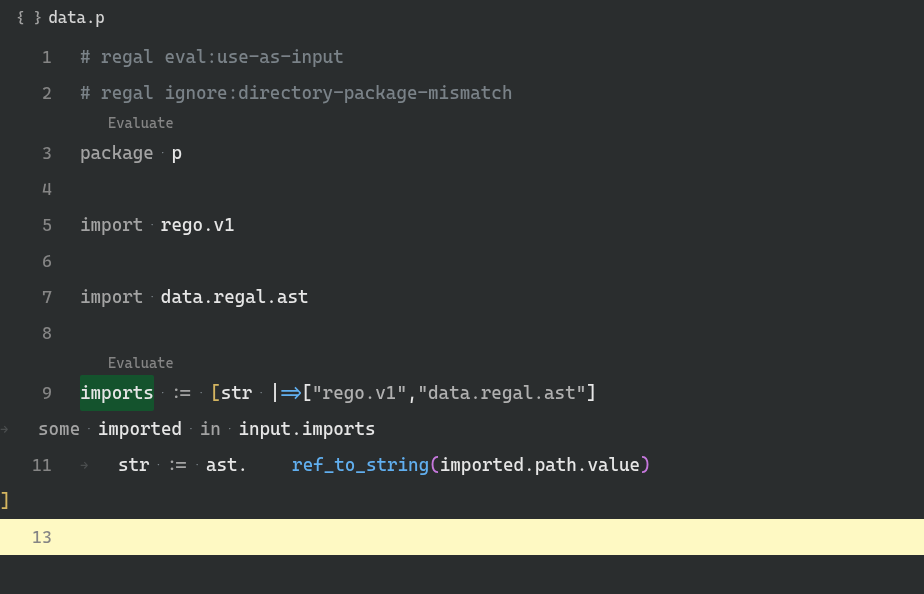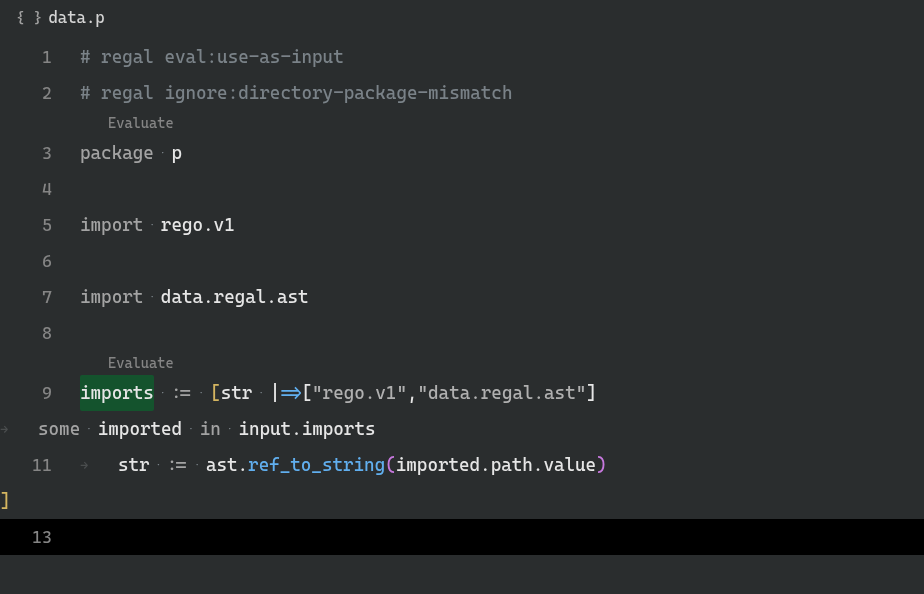--- a/index.html
+++ b/index.html
@@ -67,32 +67,32 @@
 }
 .codelens {
   color: #858585;
   font-size: 14px;
   padding-left: 28px;
   cursor: pointer;
 }
 .comment { color: #7a8288; }
 .keyword { color: #a3a3a3; }
 .white { color: #e6e6e6; }
-.func { color: #61afef; }
+.func { color: #61afef; margin-left: 44px; }
 .paren-pink { color: #c678dd; }
 .bracket-yellow { color: #d4b560; }
 .string { color: #b0b0b0; }
 .operator { color: #61afef; }
 .dot-sep { color: #7a8288; font-size: 10px; vertical-align: middle; }
 .highlight-word {
   background: #14532d;
   border-radius: 2px;
 }
 .cursor-line {
-  background: #000000;
+  background: #fef9c3;
 }
 .indent-arrow {
   color: #4a4d4e;
   display: inline-block;
   width: 38px;
   font-size: 14px;
 }
 </style>
 </head>
 <body>

